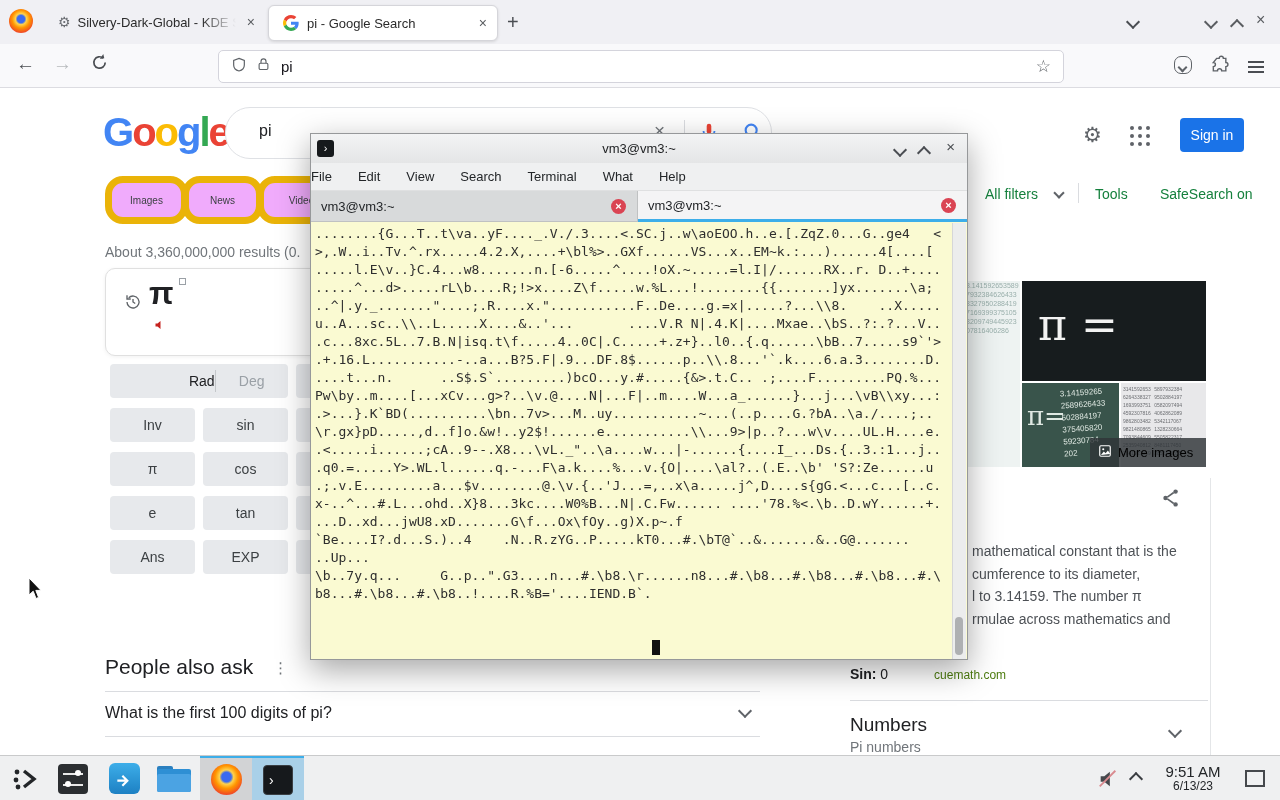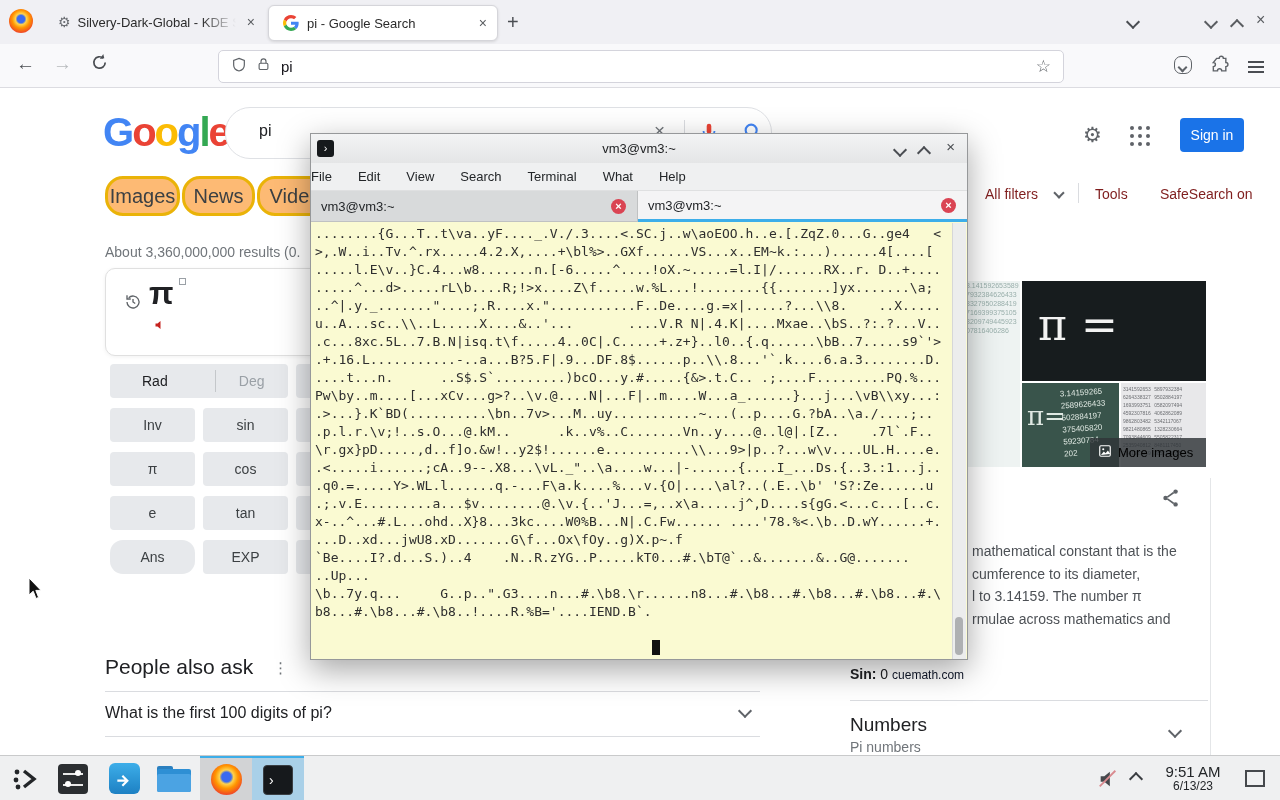--- a/index.html
+++ b/index.html
@@ -16,23 +16,23 @@
   .tab.active{background:#fff;border:1px solid #d5d5da;box-shadow:0 1px 3px rgba(0,0,0,.12);}
   .tab-title{white-space:nowrap;overflow:hidden;}
   .fade{-webkit-mask-image:linear-gradient(90deg,#000 78%,transparent);mask-image:linear-gradient(90deg,#000 78%,transparent);}
   .toolbar{left:0;top:44px;width:1280px;height:43px;background:#f9f9fb;border-bottom:1px solid #dcdce1;}
   .urlbar{left:218px;top:50px;width:844px;height:31px;background:#fff;border:1px solid #d4d4dc;
           border-radius:5px;display:flex;align-items:center;}
   .tbicon{color:#4a4d52;font-size:18px;line-height:1;}
   .ffcircle{border-radius:50%;background:radial-gradient(circle at 50% 42%,#3a6af0 0 20%,#ffd24d 30%,#ff9500 48%,#f3541f 70%,#d4286e 100%);}
   
   .glogo{font-weight:bold;font-size:40px;letter-spacing:-2px;}
-  .chip{border:3px solid #eab308;border-radius:18px;height:34px;display:flex;align-items:center;
-        justify-content:center;font-size:20px;color:#3c4043;background:#fdba74;}
-  .filterlink{font-size:14px;color:#7f1d1d;}
+  .chip{border:7px solid #eab308;border-radius:18px;height:34px;display:flex;align-items:center;
+        justify-content:center;font-size:10px;color:#3c4043;background:#f0abfc;}
+  .filterlink{font-size:14px;color:#15803d;}
   .signin{background:#1a73e8;color:#fff;font-size:14px;border-radius:4px;display:flex;
           align-items:center;justify-content:center;}
   .calcbtn{background:#e7e9ec;border-radius:4px;height:34px;display:flex;align-items:center;
            justify-content:center;font-size:14px;color:#3c4043;}
   .dots9{display:grid;grid-template-columns:repeat(3,1fr);gap:4px;width:20px;}
   .dots9 i{width:4px;height:4px;border-radius:50%;background:#5f6368;}
   
   .kp-img{overflow:hidden;}
   .kp-desc{font-size:14px;line-height:22.5px;color:#4d5156;}
   
@@ -187,31 +187,31 @@
   <span class="abs" style="left:43px;top:6px;font-size:32px;font-weight:bold;">π</span>
   <span class="abs" style="left:73px;top:9px;width:5px;height:5px;border:1px solid #9aa0a6;"></span>
   <span class="abs" style="left:48px;top:48px;">
     <svg width="12" height="12" viewBox="0 0 24 24">
         <path d="M3 9v6h4l6 5V4L7 9z" fill="#c5221f"></path>
       </svg>
   </span>
 </div>
 
 <div class="abs calcbtn" style="left:110px;top:364px;width:178px;">
-  <span style="width:50%;text-align:left;color:#202124;margin-left:32px;">Rad</span>
+  <span style="width:50%;text-align:right;color:#202124;margin-left:32px;">Rad</span>
   <span class="vline" style="height:22px;background:#c4c7ca;"></span>
   <span style="width:50%;text-align:center;color:#9aa0a6;">Deg</span>
 </div>
 <div class="abs calcbtn" style="left:110px;top:408px;width:85px;">Inv</div>
 <div class="abs calcbtn" style="left:203px;top:408px;width:85px;">sin</div>
 <div class="abs calcbtn" style="left:110px;top:452px;width:85px;">π</div>
 <div class="abs calcbtn" style="left:203px;top:452px;width:85px;">cos</div>
 <div class="abs calcbtn" style="left:110px;top:496px;width:85px;">e</div>
 <div class="abs calcbtn" style="left:203px;top:496px;width:85px;">tan</div>
-<div class="abs calcbtn" style="left:110px;top:540px;width:85px;border-radius:13px;">Ans</div>
+<div class="abs calcbtn" style="left:110px;top:540px;width:85px;">Ans</div>
 <div class="abs calcbtn" style="left:203px;top:540px;width:85px;">EXP</div>
 
 <div class="abs calcbtn" style="left:296px;top:364px;width:60px;"></div>
 <div class="abs calcbtn" style="left:296px;top:408px;width:60px;"></div>
 <div class="abs calcbtn" style="left:296px;top:452px;width:60px;"></div>
 <div class="abs calcbtn" style="left:296px;top:496px;width:60px;"></div>
 <div class="abs calcbtn" style="left:296px;top:540px;width:60px;"></div>
 
 <span class="abs" style="left:105px;top:655px;font-size:21px;color:#202124;">People also ask</span>
 <span class="abs" style="left:273px;top:659px;font-size:15px;color:#70757a;">⋮</span>
@@ -264,21 +264,21 @@
 <div class="abs kp-desc" style="left:972px;top:540px;width:240px;">
   <div>mathematical constant that is the</div>
   <div>cumference to its diameter,</div>
   <div>l to 3.14159. The number π</div>
   <div>rmulae across mathematics and</div>
 </div>
 
 <div class="abs" style="left:850px;top:666px;font-size:14px;">
   <span style="font-weight:bold;color:#202124;">Sin:</span>
   <span style="color:#202124;">0</span>
-  <span style="font-size:12px;color:#0f172a;">cuemath.com</span>
+  <span style="font-size:12px;color:#4d7c0f;margin-left:42px;">cuemath.com</span>
 </div>
 <div class="abs hline" style="left:850px;top:700px;width:358px;"></div>
 <span class="abs" style="left:850px;top:714px;font-size:19px;color:#202124;">Numbers</span>
 <span class="abs" style="left:850px;top:739px;font-size:14px;color:#70757a;">Pi numbers</span>
 <span class="abs chev" style="left:1170px;top:726px;color:#5f6368;"></span>
 <div class="abs vline" style="left:1210px;top:478px;height:277px;background:#e4e6e8;"></div>
 
 <div class="abs term">
   <div class="term-titlebar">
     <span style="margin-left:6px;width:17px;height:17px;background:#16191c;border-radius:3px;color:#fff;font-size:11px;text-align:center;line-height:16px;">›</span>
@@ -312,21 +312,20 @@
     <div class="term-line">&gt;,.W..i..Tv.^.rx.....4.2.X,....+\bl%&gt;..GXf......VS...x..EM~k.:...)......4[....[</div>
     <div class="term-line">.....l.E\v..}C.4...w8.......n.[-6.....^....!oX.~.....=l.I|/......RX..r. D..+....</div>
     <div class="term-line">.....^...d&gt;.....rL\b....R;!&gt;x....Z\f.....w.%L...!........{{.......]yx.......\a;</div>
     <div class="term-line">..^|.y._......."....;.R....x."...........F..De....g.=x|.....?...\\8.    ..X.....</div>
     <div class="term-line">u..A...sc..\\..L.....X....&amp;..'...       ....V.R N|.4.K|....Mxae..\bS..?:.?...V..</div>
     <div class="term-line">.c...8xc.5L..7.B.N|isq.t\f.....4..0C|.C.....+.z+}..l0..{.q......\bB..7.....s9`'&gt;</div>
     <div class="term-line">.+.16.L...........-..a...B?5.F|.9...DF.8$......p..\\.8...'`.k....6.a.3........D.</div>
     <div class="term-line">....t...n.      ..S$.S`.........)bcO...y.#.....{&amp;&gt;.t.C.. .;....F.........PQ.%...</div>
     <div class="term-line">Pw\by..m....[...xCv...g&gt;?..\v.@....N|...F|..m....W...a_......}...j...\vB\\xy...:</div>
     <div class="term-line">.&gt;...}.K`BD(..........\bn..7v&gt;...M..uy...........~...(..p....G.?bA..\a./....;..</div>
-    <div class="term-line">.p.l.r.\v;!..s.O...@.kM..      .k..v%..C.......Vn..y....@..l@|.[Z..    .7l`.F..</div>
     <div class="term-line">\r.gx}pD.....,d..f]o.&amp;w!..y2$!......e...........\\...9&gt;|p..?...w\v....UL.H....e.</div>
     <div class="term-line">.&lt;.....i......;cA..9--.X8...\vL._"..\a....w...|-......{....I_...Ds.{..3.:1...j..</div>
     <div class="term-line">.q0.=.....Y&gt;.WL.l......q.-...F\a.k....%...v.{O|....\al?..(.E..\b' 'S?:Ze......u</div>
     <div class="term-line">.;.v.E.........a...$v........@.\v.{..'J...=,..x\a.....j^,D....s{gG.&lt;...c...[..c.</div>
     <div class="term-line">x-..^...#.L...ohd..X}8...3kc....W0%B...N|.C.Fw...... ....'78.%&lt;.\b..D.wY......+.</div>
     <div class="term-line">...D..xd...jwU8.xD.......G\f...Ox\fOy..g)X.p~.f</div>
     <div class="term-line">`Be....I?.d...S.)..4    .N..R.zYG..P.....kT0...#.\bT@`..&amp;.......&amp;..G@.......</div>
     <div class="term-line">..Up...</div>
     <div class="term-line">\b..7y.q...     G..p..".G3....n...#.\b8.\r......n8...#.\b8...#.\b8...#.\b8...#.\</div>
     <div class="term-line">b8...#.\b8...#.\b8..!....R.%B='....IEND.B`.</div>

